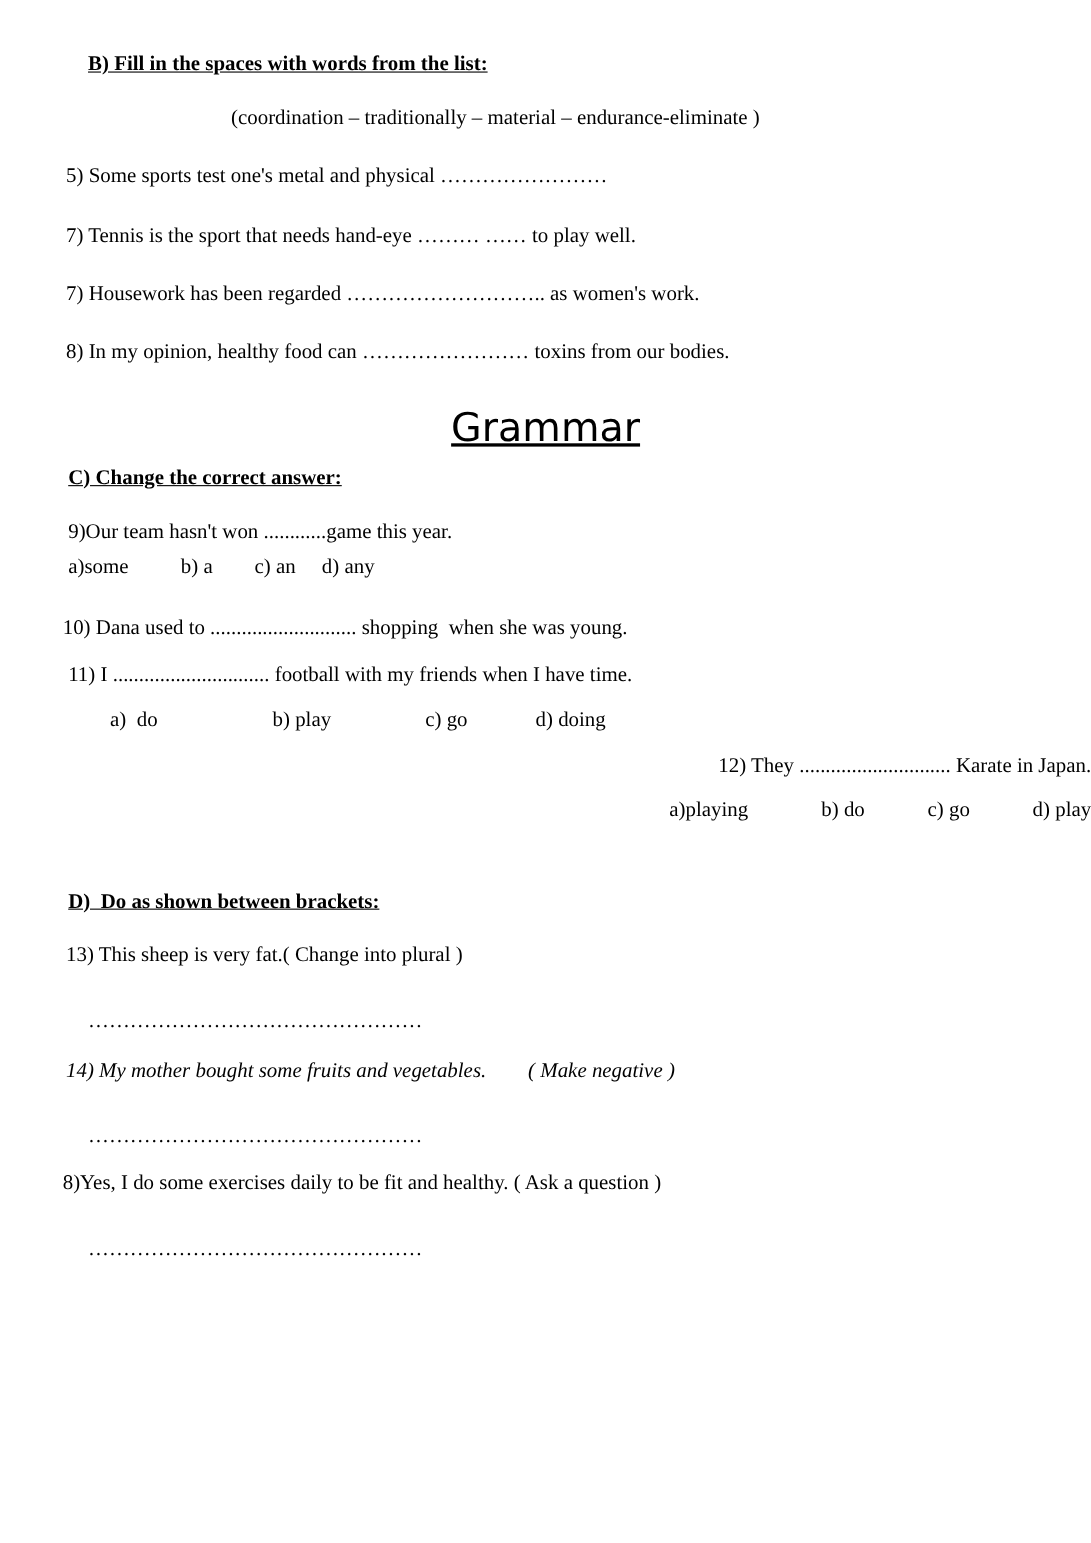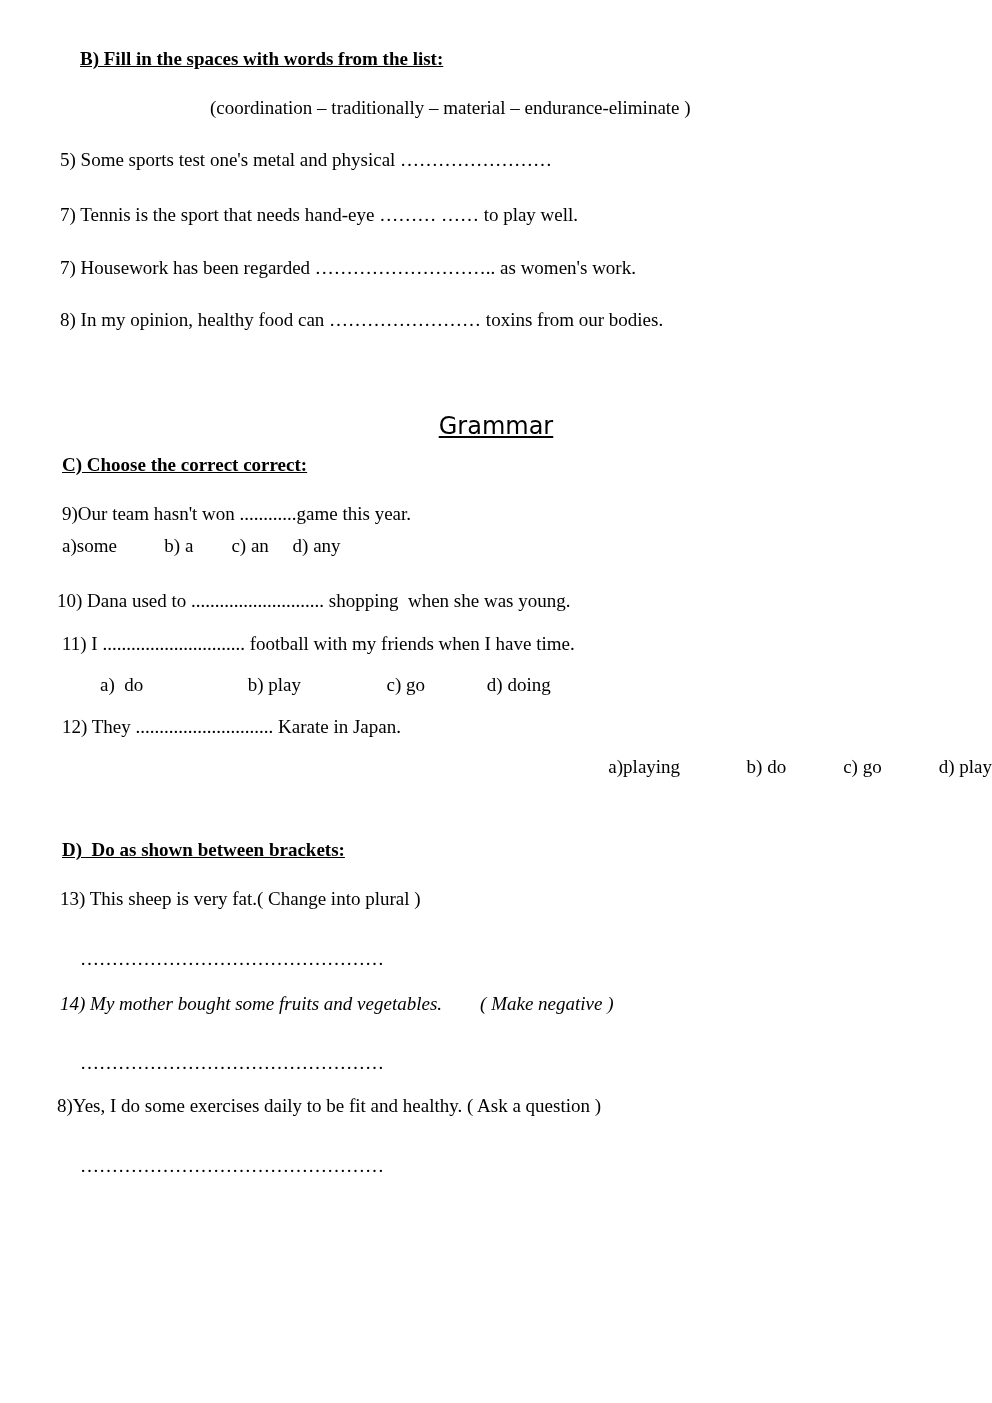--- a/index.html
+++ b/index.html
@@ -23,35 +23,35 @@
     text-decoration: underline;
     white-space: pre-wrap;
   }
   .b-heading   { margin: 48px 0 0 80px; }
   .word-list   { margin: 26px 0 0 210px; }
   .q5          { margin: 28px 0 0 60px; }
   .q6          { margin: 31px 0 0 60px; }
   .q7          { margin: 30px 0 0 60px; }
   .q8          { margin: 28px 0 0 60px; }
   .grammar-title {
-    margin-top: 80px;
+    margin-top: 37px;
     text-align: center;
     font-family: "DejaVu Sans", sans-serif;
-    font-size: 24px;
+    font-size: 36px;
     text-decoration: underline;
     font-weight: 500;
   }
   .c-heading   { margin: 14px 0 0 62px; }
   .q9          { margin: 26px 0 0 62px; }
   .q9-opts     { margin: 8px 0 0 62px; }
   .q10         { margin: 32px 0 0 57px; }
   .q10-opts    { margin: 20px 0 0 75px; }
   .q11         { margin: 19px 0 0 62px; }
   .q11-opts    { margin: 17px 0 0 100px; }
-  .q12         { margin: 18px 0 0 62px; }
+  .q12         { margin: 18px 0 0 62px; text-align: right; }
   .q12-opts    { margin: 17px 0 0 100px; text-align: right; }
   .d-heading   { margin: 60px 0 0 62px; }
   .q13         { margin: 26px 0 0 60px; }
   .q13-ans     { margin: 36px 0 0 80px; }
   .q14         { margin: 21px 0 0 60px; font-style: italic; }
   .q14-ans     { margin: 36px 0 0 80px; }
   .q15         { margin: 19px 0 0 57px; }
   .q15-ans     { margin: 36px 0 0 80px; }
 </style>
 </head>
@@ -61,21 +61,21 @@
 
   <div class="heading b-heading">B) Fill in the spaces with words from the list:</div>
   <div class="line word-list">(coordination – traditionally – material – endurance-eliminate )</div>
   <div class="line q5">5) Some sports test one's metal and physical ……………………</div>
   <div class="line q6">7) Tennis is the sport that needs hand-eye ……… …… to play well.</div>
   <div class="line q7">7) Housework has been regarded ……………………….. as women's work.</div>
   <div class="line q8">8) In my opinion, healthy food can …………………… toxins from our bodies.</div>
 
   <div class="grammar-title">Grammar</div>
 
-  <div class="heading c-heading">C) Choose the correct correct:</div>
+  <div class="heading c-heading">C) Change the correct answer:</div>
   <div class="line q9">9)Our team hasn't won ............game this year.</div>
   <div class="line q9-opts">a)some          b) a        c) an     d) any</div>
   <div class="line q10">10) Dana used to ............................ shopping  when she was young.</div>
   <div class="line q11">11) I .............................. football with my friends when I have time.</div>
   <div class="line q11-opts">a)  do                      b) play                  c) go             d) doing</div>
   <div class="line q12">12) They ............................. Karate in Japan.</div>
   <div class="line q12-opts">a)playing              b) do            c) go            d) play</div>
 
   <div class="heading d-heading">D)  Do as shown between brackets:</div>
   <div class="line q13">13) This sheep is very fat.( Change into plural )</div>

